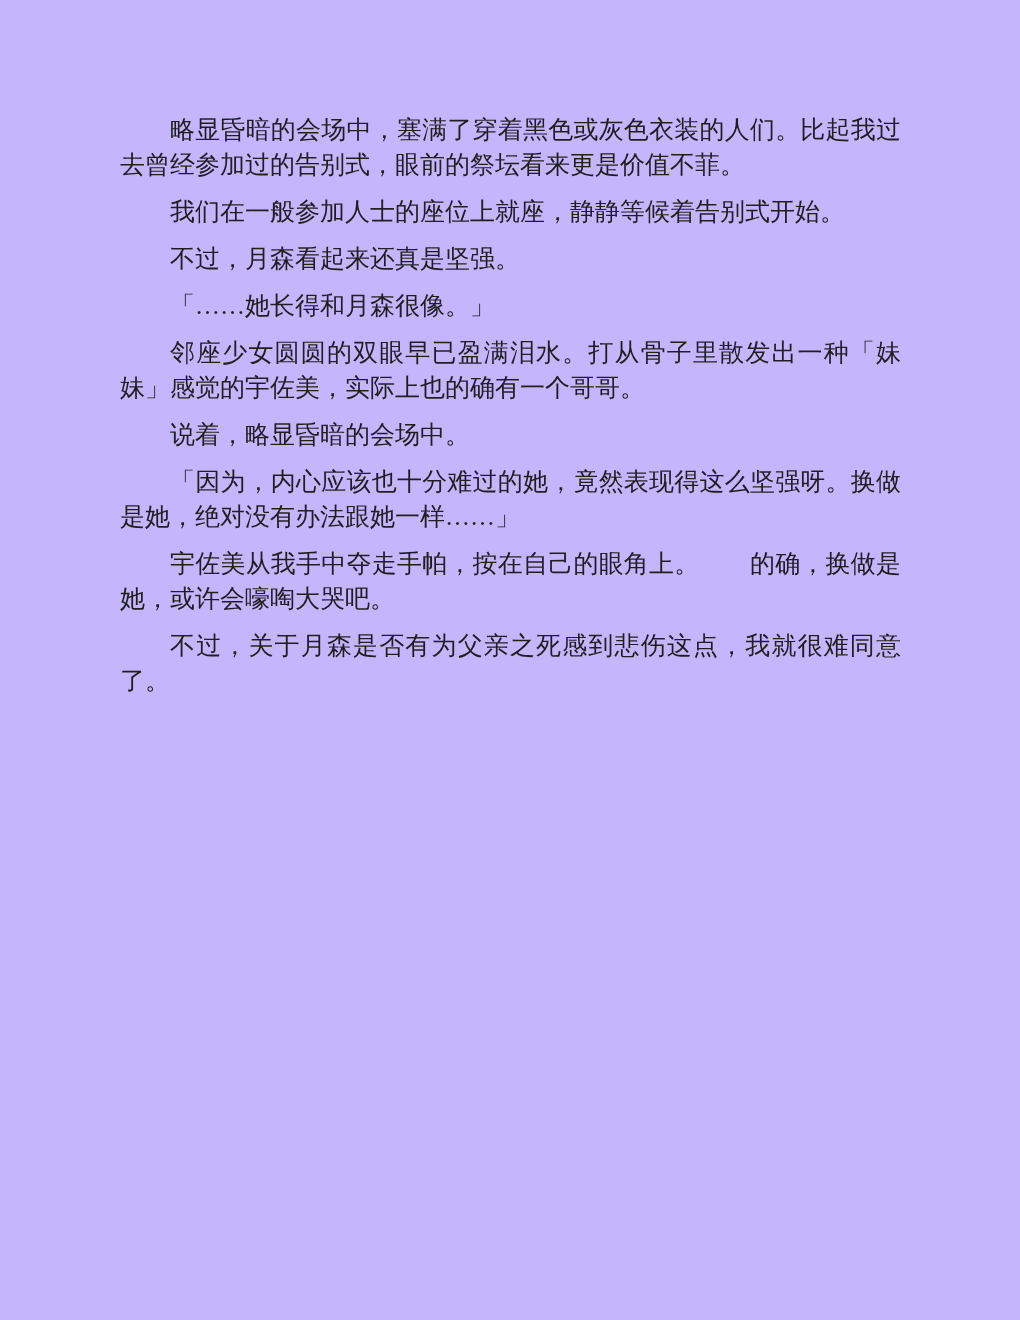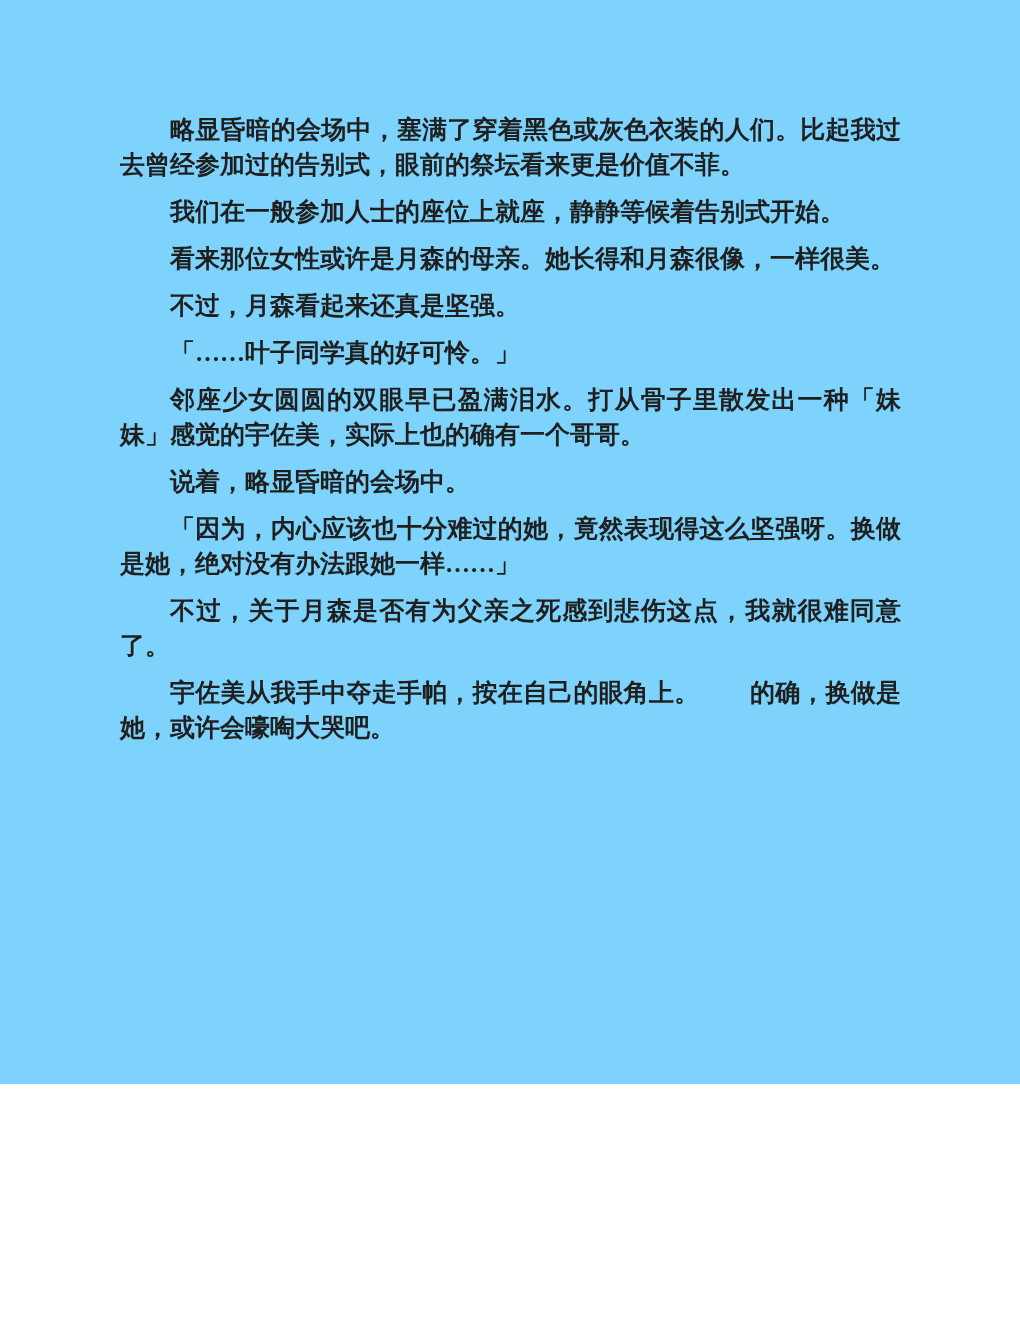--- a/index.html
+++ b/index.html
@@ -3,25 +3,24 @@
   <meta charset="utf-8">
   <style>
     html, body {
       margin: 0;
       padding: 0;
       background: #ffffff;
     }
     .page {
       position: relative;
       width: 1020px;
-      height: 1084px;
-      background: #7dd3fc;
+      height: 1320px;
+      background: #c4b5fd;
       overflow: hidden;
       font-family: "Liberation Serif", "DejaVu Serif", serif;
-      font-weight: bold;
     }
     .text-block {
       position: absolute;
       left: 120px;
       top: 112px;
       width: 781px;
       color: #1f1f1f;
     }
     .text-block p {
       margin: 0 0 12px 0;
@@ -33,22 +32,21 @@
       word-break: break-all;
     }
   </style>
 </head>
 <body>
 
 <div class="page">
   <div class="text-block">
       <p>略显昏暗的会场中，塞满了穿着黑色或灰色衣装的人们。比起我过去曾经参加过的告别式，眼前的祭坛看来更是价值不菲。</p>
       <p>我们在一般参加人士的座位上就座，静静等候着告别式开始。</p>
-      <p>看来那位女性或许是月森的母亲。她长得和月森很像，一样很美。</p>
       <p>不过，月森看起来还真是坚强。</p>
-      <p>「……叶子同学真的好可怜。」</p>
+      <p>「……她长得和月森很像。」</p>
       <p>邻座少女圆圆的双眼早已盈满泪水。打从骨子里散发出一种「妹妹」感觉的宇佐美，实际上也的确有一个哥哥。</p>
       <p>说着，略显昏暗的会场中。</p>
       <p>「因为，内心应该也十分难过的她，竟然表现得这么坚强呀。换做是她，绝对没有办法跟她一样……」</p>
+      <p>宇佐美从我手中夺走手帕，按在自己的眼角上。　　的确，换做是她，或许会嚎啕大哭吧。</p>
       <p>不过，关于月森是否有为父亲之死感到悲伤这点，我就很难同意了。</p>
-      <p>宇佐美从我手中夺走手帕，按在自己的眼角上。　　的确，换做是她，或许会嚎啕大哭吧。</p>
     </div>
 </div>
 
 </body></html>

